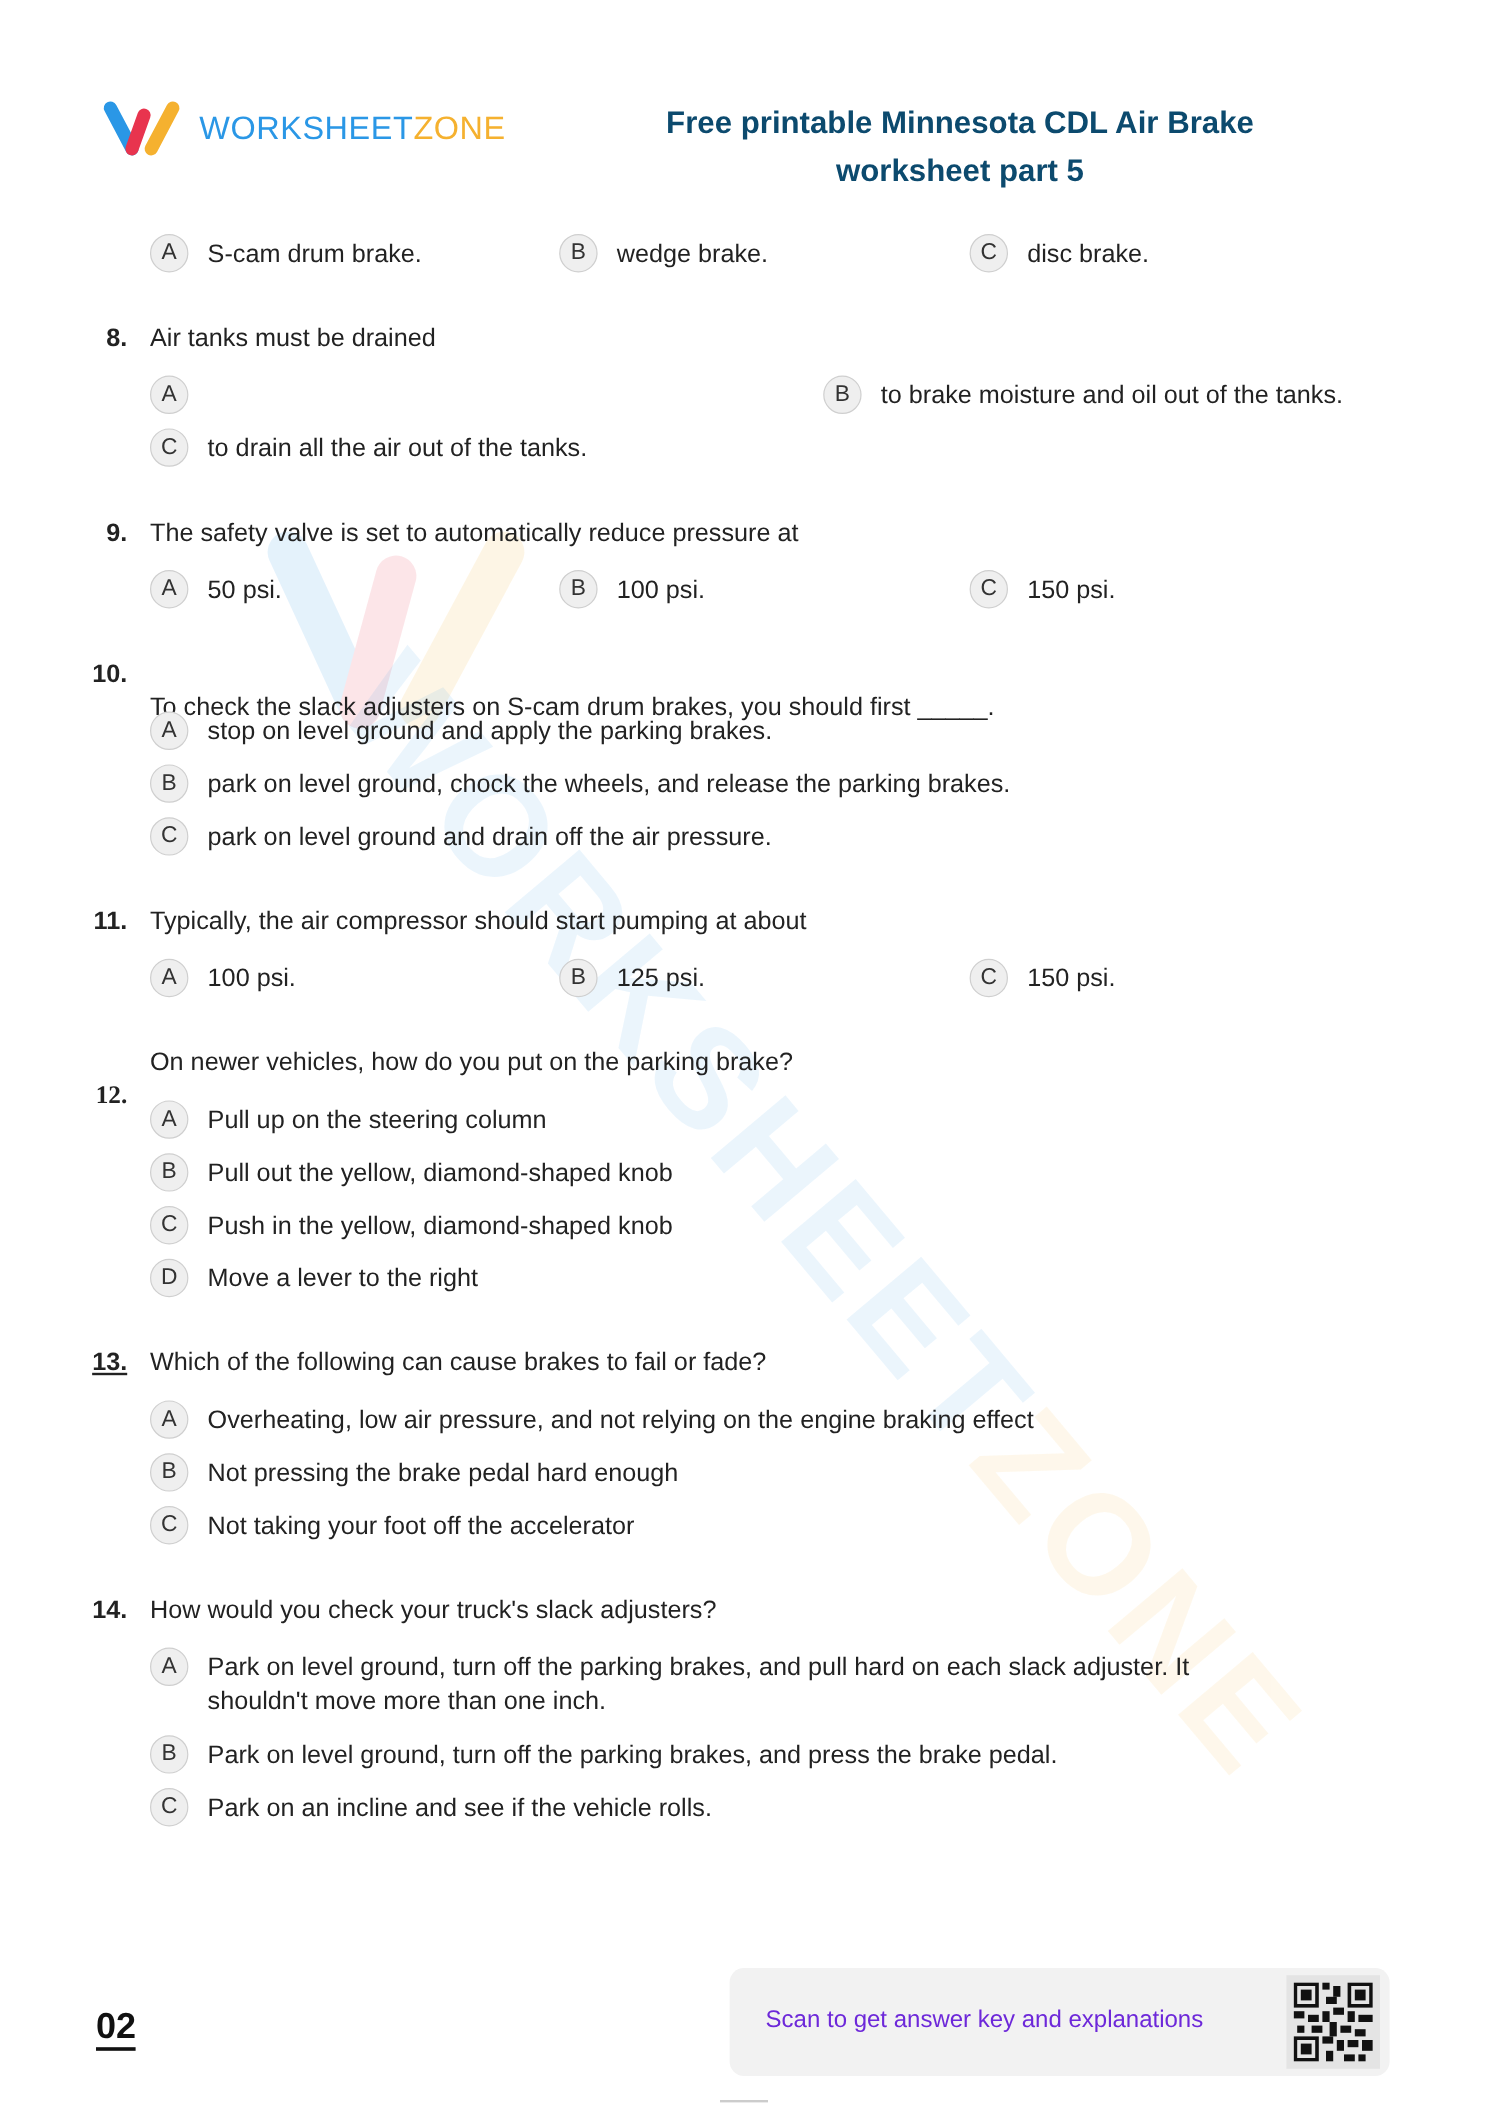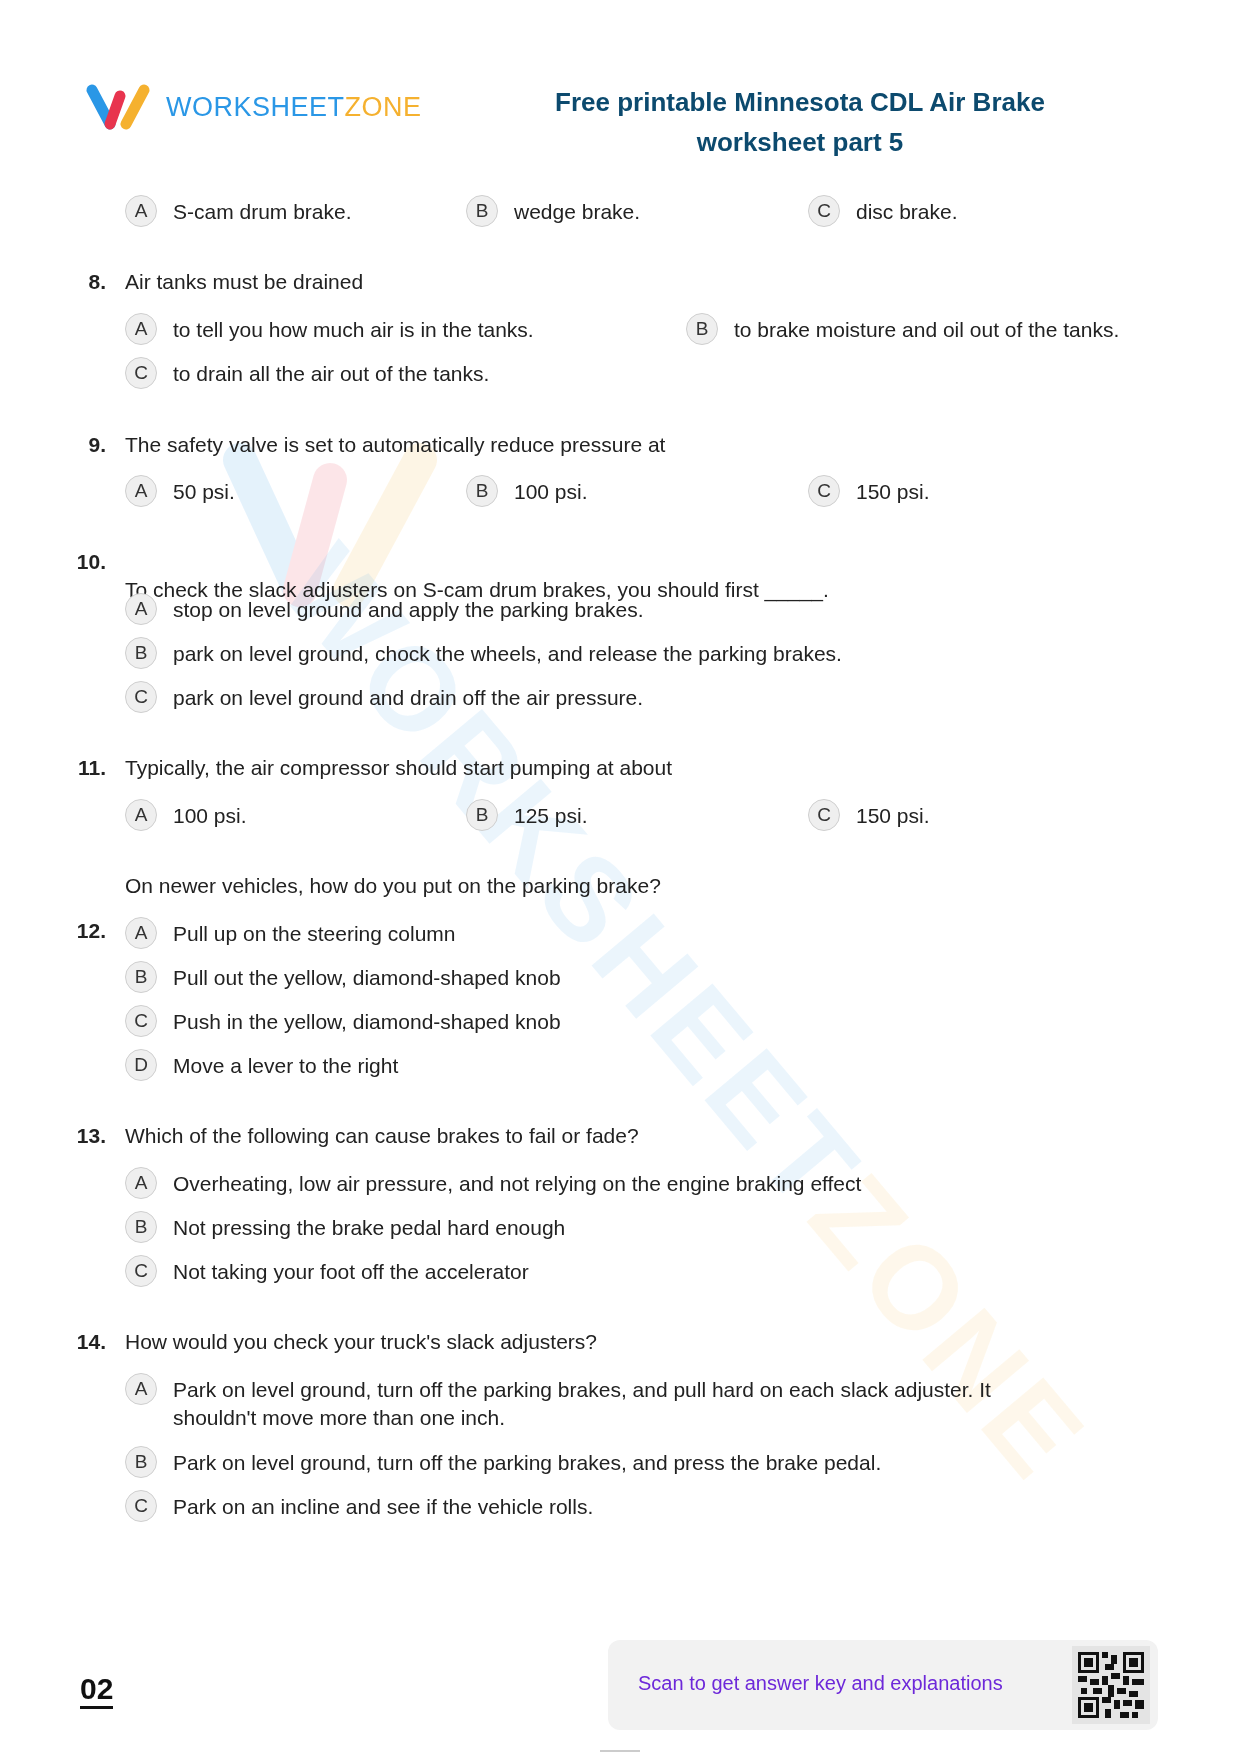--- a/index.html
+++ b/index.html
@@ -75,21 +75,20 @@
   <div class="opt" style="left:808px; top:198px;">
     <span class="badge">C</span>
     <span class="opt-text">disc brake.</span>
   </div>
 
   <div>
     <div class="q-num" style="top:270px;">8.</div>
     <div class="q-text" style="top:270px;">Air tanks must be drained</div>
     <div class="opt" style="left:125px; top:316px;">
       <span class="badge">A</span>
-      <span class="opt-text">to tell you how much air is in the tanks.</span>
     </div>
     <div class="opt" style="left:686px; top:316px;">
       <span class="badge">B</span>
       <span class="opt-text">to brake moisture and oil out of the tanks.</span>
     </div>
     <div class="opt" style="left:125px; top:360px;">
       <span class="badge">C</span>
       <span class="opt-text">to drain all the air out of the tanks.</span>
     </div>
   </div>
@@ -139,42 +138,42 @@
       <span class="badge">B</span>
       <span class="opt-text">125 psi.</span>
     </div>
     <div class="opt" style="left:808px; top:802px;">
       <span class="badge">C</span>
       <span class="opt-text">150 psi.</span>
     </div>
   </div>
 
   <div>
-    <div class="q-num" style="top:919px;">12.</div>
+    <div class="q-num" style="top:900px;font-family:Liberation Serif, serif;">12.</div>
     <div class="q-text" style="top:874px;">On newer vehicles, how do you put on the parking brake?</div>
     <div class="opt" style="left:125px; top:920px;">
       <span class="badge">A</span>
       <span class="opt-text">Pull up on the steering column</span>
     </div>
     <div class="opt" style="left:125px; top:964px;">
       <span class="badge">B</span>
       <span class="opt-text">Pull out the yellow, diamond-shaped knob</span>
     </div>
     <div class="opt" style="left:125px; top:1008px;">
       <span class="badge">C</span>
       <span class="opt-text">Push in the yellow, diamond-shaped knob</span>
     </div>
     <div class="opt" style="left:125px; top:1052px;">
       <span class="badge">D</span>
       <span class="opt-text">Move a lever to the right</span>
     </div>
   </div>
 
   <div>
-    <div class="q-num" style="top:1124px;">13.</div>
+    <div class="q-num" style="top:1124px;text-decoration:underline;">13.</div>
     <div class="q-text" style="top:1124px;">Which of the following can cause brakes to fail or fade?</div>
     <div class="opt" style="left:125px; top:1170px;">
       <span class="badge">A</span>
       <span class="opt-text">Overheating, low air pressure, and not relying on the engine braking effect</span>
     </div>
     <div class="opt" style="left:125px; top:1214px;">
       <span class="badge">B</span>
       <span class="opt-text">Not pressing the brake pedal hard enough</span>
     </div>
     <div class="opt" style="left:125px; top:1258px;">

